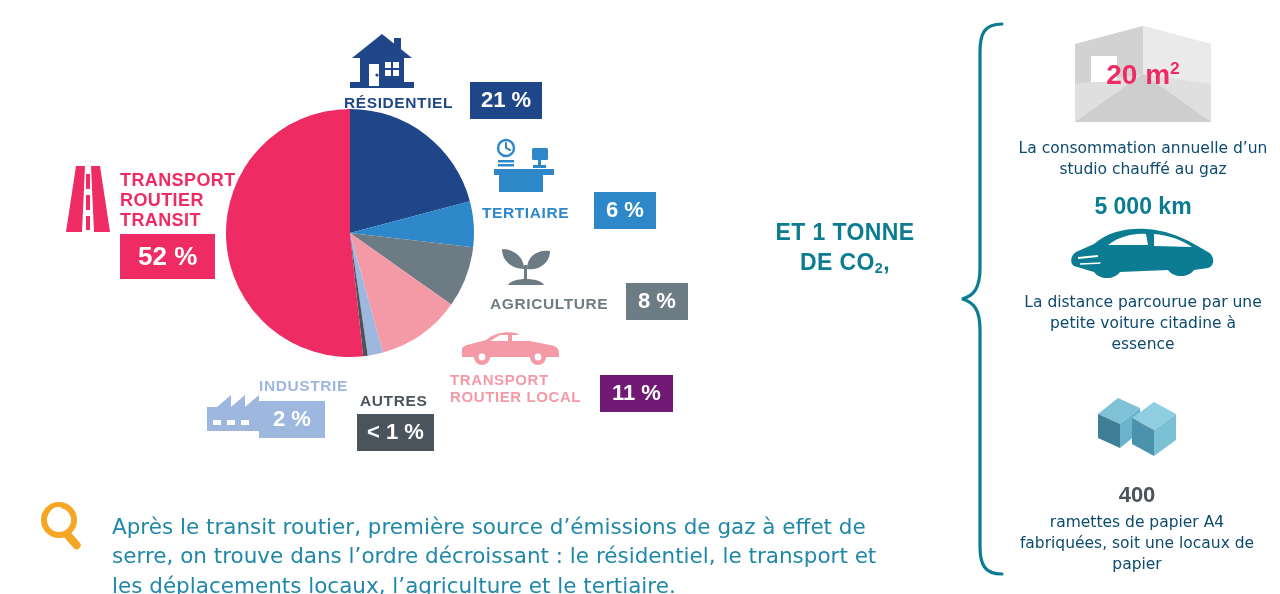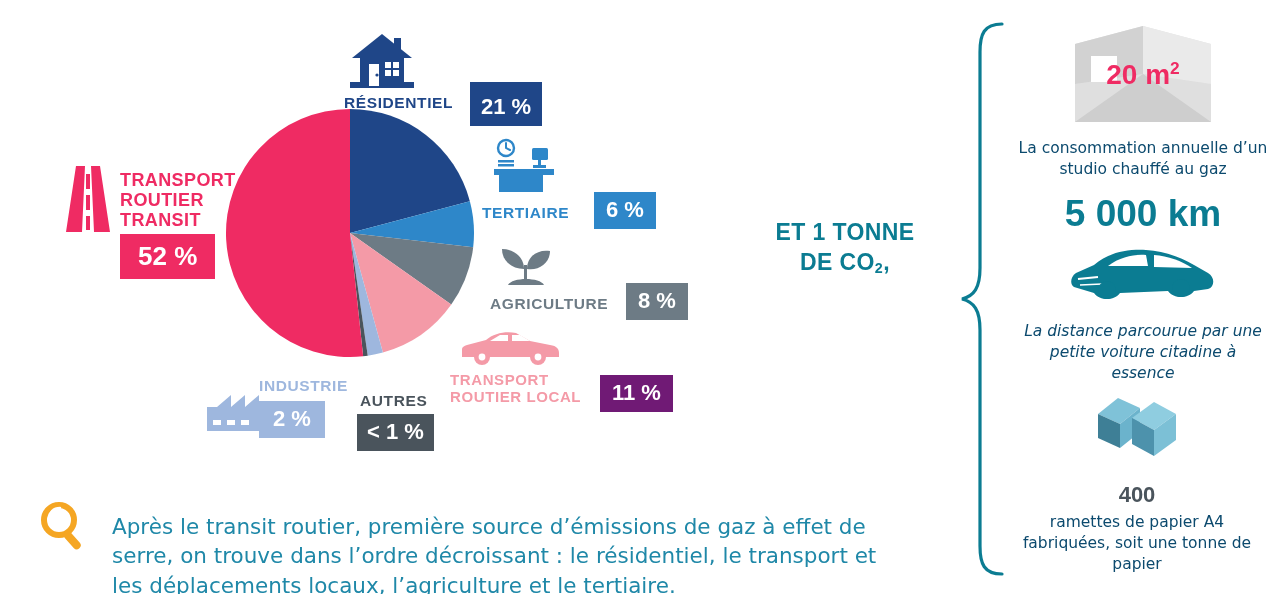--- a/index.html
+++ b/index.html
@@ -52,21 +52,21 @@
     position: absolute; left: 58px; top: 76px;
     background: #ef2b63; font-size: 26px; padding: 9px 18px 10px 18px;
   }
 
   
   #lg-resid { left: 340px; top: 32px; width: 200px; }
   #lg-resid .house-icon { position: absolute; left: 10px; top: 0px; width: 64px; height: 56px; }
   #lg-resid .txt { position: absolute; left: 4px; top: 62px; color: #1f4688; font-size: 15.5px; }
   #lg-resid .pct-box {
     position: absolute; left: 130px; top: 50px;
-    background: #1f4688; font-size: 22px; padding: 14px 11px 8px 11px;
+    background: #1f4688; font-size: 22px; padding: 7px 11px 8px 11px;
   }
 
   
   #lg-tert { left: 482px; top: 138px; width: 170px; }
   #lg-tert .desk-icon { position: absolute; left: 8px; top: 0px; width: 68px; height: 58px; }
   #lg-tert .txt { position: absolute; left: 0px; top: 66px; color: #2e87c9; font-size: 15.5px; }
   #lg-tert .pct-box {
     position: absolute; left: 112px; top: 54px;
     background: #2e87c9; font-size: 22px; padding: 7px 12px 8px 12px;
   }
@@ -141,23 +141,23 @@
   #fact-1 .icon-holder { position: relative; width: 250px; height: 100px; }
   #fact-1 .room-icon { position: absolute; left: 57px; top: 0px; width: 136px; height: 100px; }
   #fact-1 .fact-value {
     position: absolute; left: 0; top: 34px; width: 250px;
     color: #ef2b63; font-size: 28px;
   }
   #fact-1 .fact-value sup { font-size: 0.62em; vertical-align: 0.55em; }
   #fact-1 .fact-caption { margin-top: 12px; }
 
   #fact-2 { left: 1018px; top: 195px; }
-  #fact-2 .fact-value { color: #0b7c92; font-size: 37px; margin-bottom: 11px; }
+  #fact-2 .fact-value { color: #0b7c92; font-size: 23px; margin-bottom: 4px; }
   #fact-2 .car-big { width: 150px; height: 62px; display: block; margin: 0 auto; }
-  #fact-2 .fact-caption { margin-top: 16px; font-style: italic; }
+  #fact-2 .fact-caption { margin-top: 8px; }
 
   #fact-3 { left: 1012px; top: 392px; }
   #fact-3 .paper-icon { width: 86px; height: 74px; display: block; margin: 0 auto; }
   #fact-3 .fact-value { color: #4a545c; font-size: 22px; margin-top: 18px; }
   #fact-3 .fact-caption { margin-top: 6px; }
 </style>
 </head>
 <body>
 
 <div id="page">
@@ -331,16 +331,16 @@
   <div id="fact-3" class="abs fact">
     <svg class="paper-icon" viewBox="0 0 86 74">
       <path d="M4 22 L24 6 L46 16 L26 32 Z" fill="#7fc2d8"></path>
       <path d="M4 22 L26 32 L26 56 L4 46 Z" fill="#3e7f96"></path>
       <path d="M26 32 L46 16 L46 40 L26 56 Z" fill="#6bb3cc"></path>
       <path d="M38 26 L60 10 L82 22 L60 38 Z" fill="#8fcde0"></path>
       <path d="M38 26 L60 38 L60 64 L38 52 Z" fill="#4d92ac"></path>
       <path d="M60 38 L82 22 L82 48 L60 64 Z" fill="#7cc0d6"></path>
     </svg>
     <div class="fact-value">400</div>
-    <div class="fact-caption">ramettes de papier A4 fabriquées, soit une tonne de papier</div>
+    <div class="fact-caption">ramettes de papier A4 fabriquées, soit une locaux de papier</div>
   </div>
 
 </div>
 
 </body></html>

